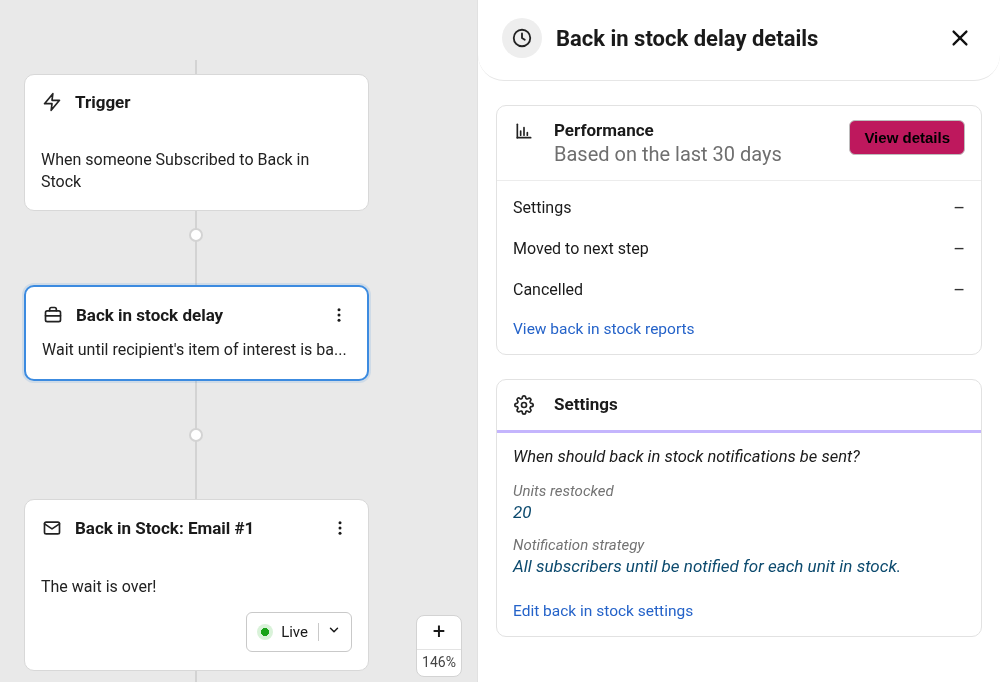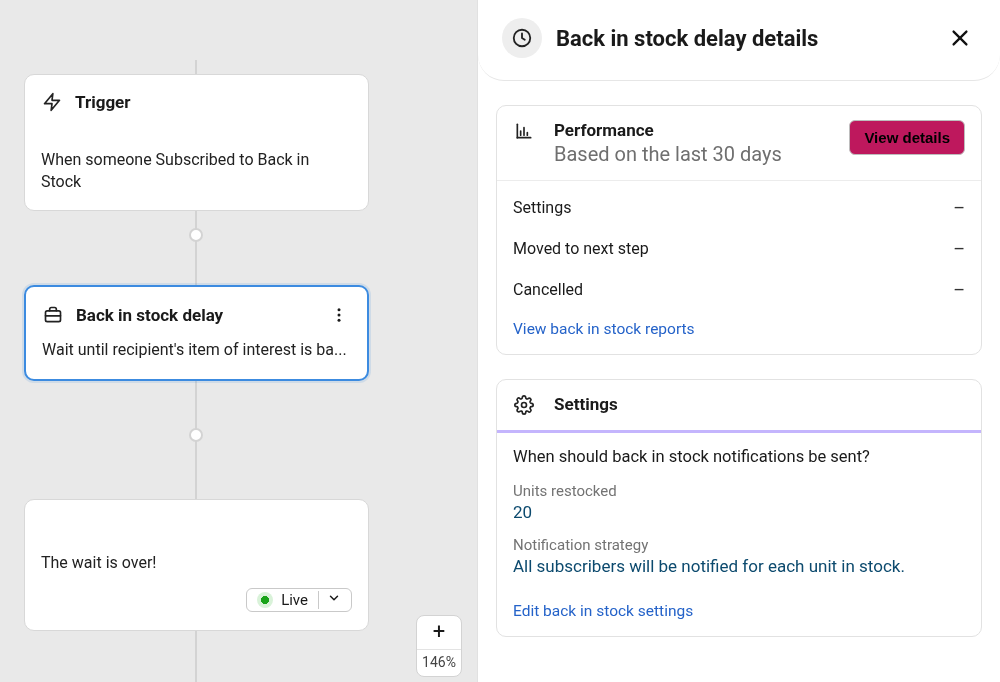--- a/index.html
+++ b/index.html
@@ -86,21 +86,21 @@
       cursor: pointer;
     }
     .kebab svg { display:block; }
 
     .status-pill {
       display: inline-flex;
       align-items: center;
       gap: 8px;
       border: 1px solid #c9c9c9;
       border-radius: 6px;
-      padding: 2px 10px;
+      padding: 10px 10px;
       font-size: 15px;
       color: #1a1a1a;
       margin-top: 14px;
       float: right;
     }
     .status-pill .dot {
       width: 16px; height: 16px; border-radius: 50%;
       background: radial-gradient(circle at 50% 50%, #19a319 0 35%, #d9f2d9 38% 100%);
     }
     .status-pill .chev {
@@ -208,21 +208,21 @@
     }
     .row .val { color: #333; font-size: 18px; font-weight: 400; }
     .link {
       color: #2563c9;
       font-size: 15.5px;
       cursor: pointer;
       padding: 4px 16px 16px 16px;
       display: inline-block;
     }
 
-    .settings-body { padding: 14px 16px 8px 16px; }
+    .settings-body { padding: 14px 16px 8px 16px; font-style: italic; }
     .q { font-size: 16.5px; color: #1a1a1a; margin-bottom: 16px; }
     .field-label { font-size: 15px; color: #737373; }
     .field-value { font-size: 17px; color: #0c4a6e; margin: 2px 0 14px 0; }
   </style>
 </head>
 <body>
 
 <div class="canvas">
   <div class="track"></div>
   <div class="connector-dot" style="top:228px"></div>
@@ -255,20 +255,36 @@
             <circle cx="12" cy="5" r="2"></circle>
             <circle cx="12" cy="12" r="2"></circle>
             <circle cx="12" cy="19" r="2"></circle>
           </svg>
       </div>
     </div>
     <div class="card-desc">Wait until recipient's item of interest is ba...</div>
   </div>
 
   <div class="card" style="top:499px">
+    <div class="card-head">
+      <span class="ic">
+        <svg width="20" height="20" viewBox="0 0 24 24" fill="none" stroke="currentColor" stroke-width="2" stroke-linecap="round" stroke-linejoin="round">
+            <rect x="3" y="5" width="18" height="14" rx="2"></rect>
+            <polyline points="3 7 12 13 21 7"></polyline>
+          </svg>
+      </span>
+      <div class="card-title">Back in Stock: Email #1</div>
+      <div class="kebab">
+        <svg width="18" height="18" viewBox="0 0 24 24" fill="currentColor">
+            <circle cx="12" cy="5" r="2"></circle>
+            <circle cx="12" cy="12" r="2"></circle>
+            <circle cx="12" cy="19" r="2"></circle>
+          </svg>
+      </div>
+    </div>
     <div class="card-desc wrap">The wait is over!</div>
     <div class="status-pill">
       <span class="dot"></span>
       <span>Live</span>
       <span class="chev">
         <svg width="14" height="14" viewBox="0 0 24 24" fill="none" stroke="currentColor" stroke-width="2.5" stroke-linecap="round" stroke-linejoin="round">
             <polyline points="6 9 12 15 18 9"></polyline>
           </svg>
       </span>
     </div>
@@ -342,17 +358,17 @@
       </span>
       <div class="section-titles">
         <div class="section-title">Settings</div>
       </div>
     </div>
     <div class="settings-body">
       <div class="q">When should back in stock notifications be sent?</div>
       <div class="field-label">Units restocked</div>
       <div class="field-value">20</div>
       <div class="field-label">Notification strategy</div>
-      <div class="field-value">All subscribers will be notified for each unit in stock.</div>
+      <div class="field-value">All subscribers until be notified for each unit in stock.</div>
     </div>
     <span class="link">Edit back in stock settings</span>
   </div>
 </div>
 
 </body></html>

